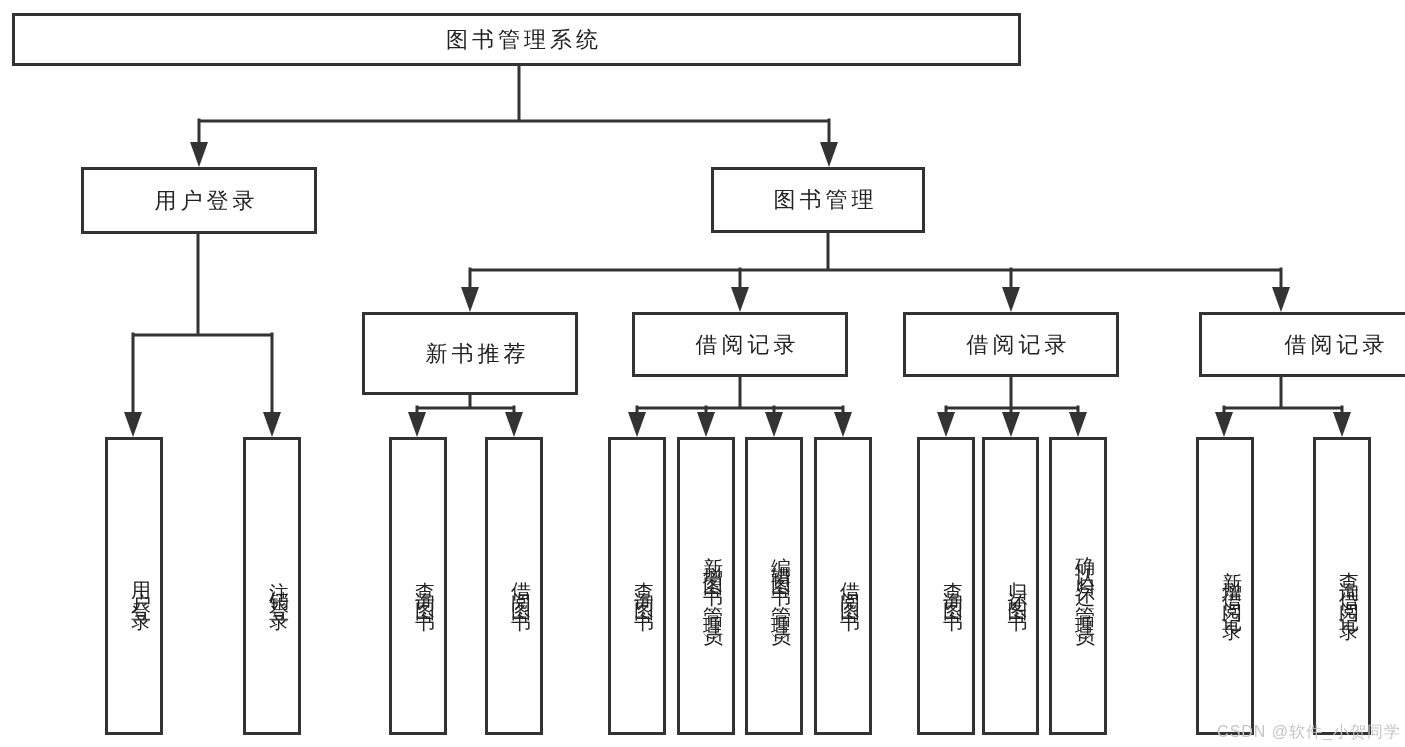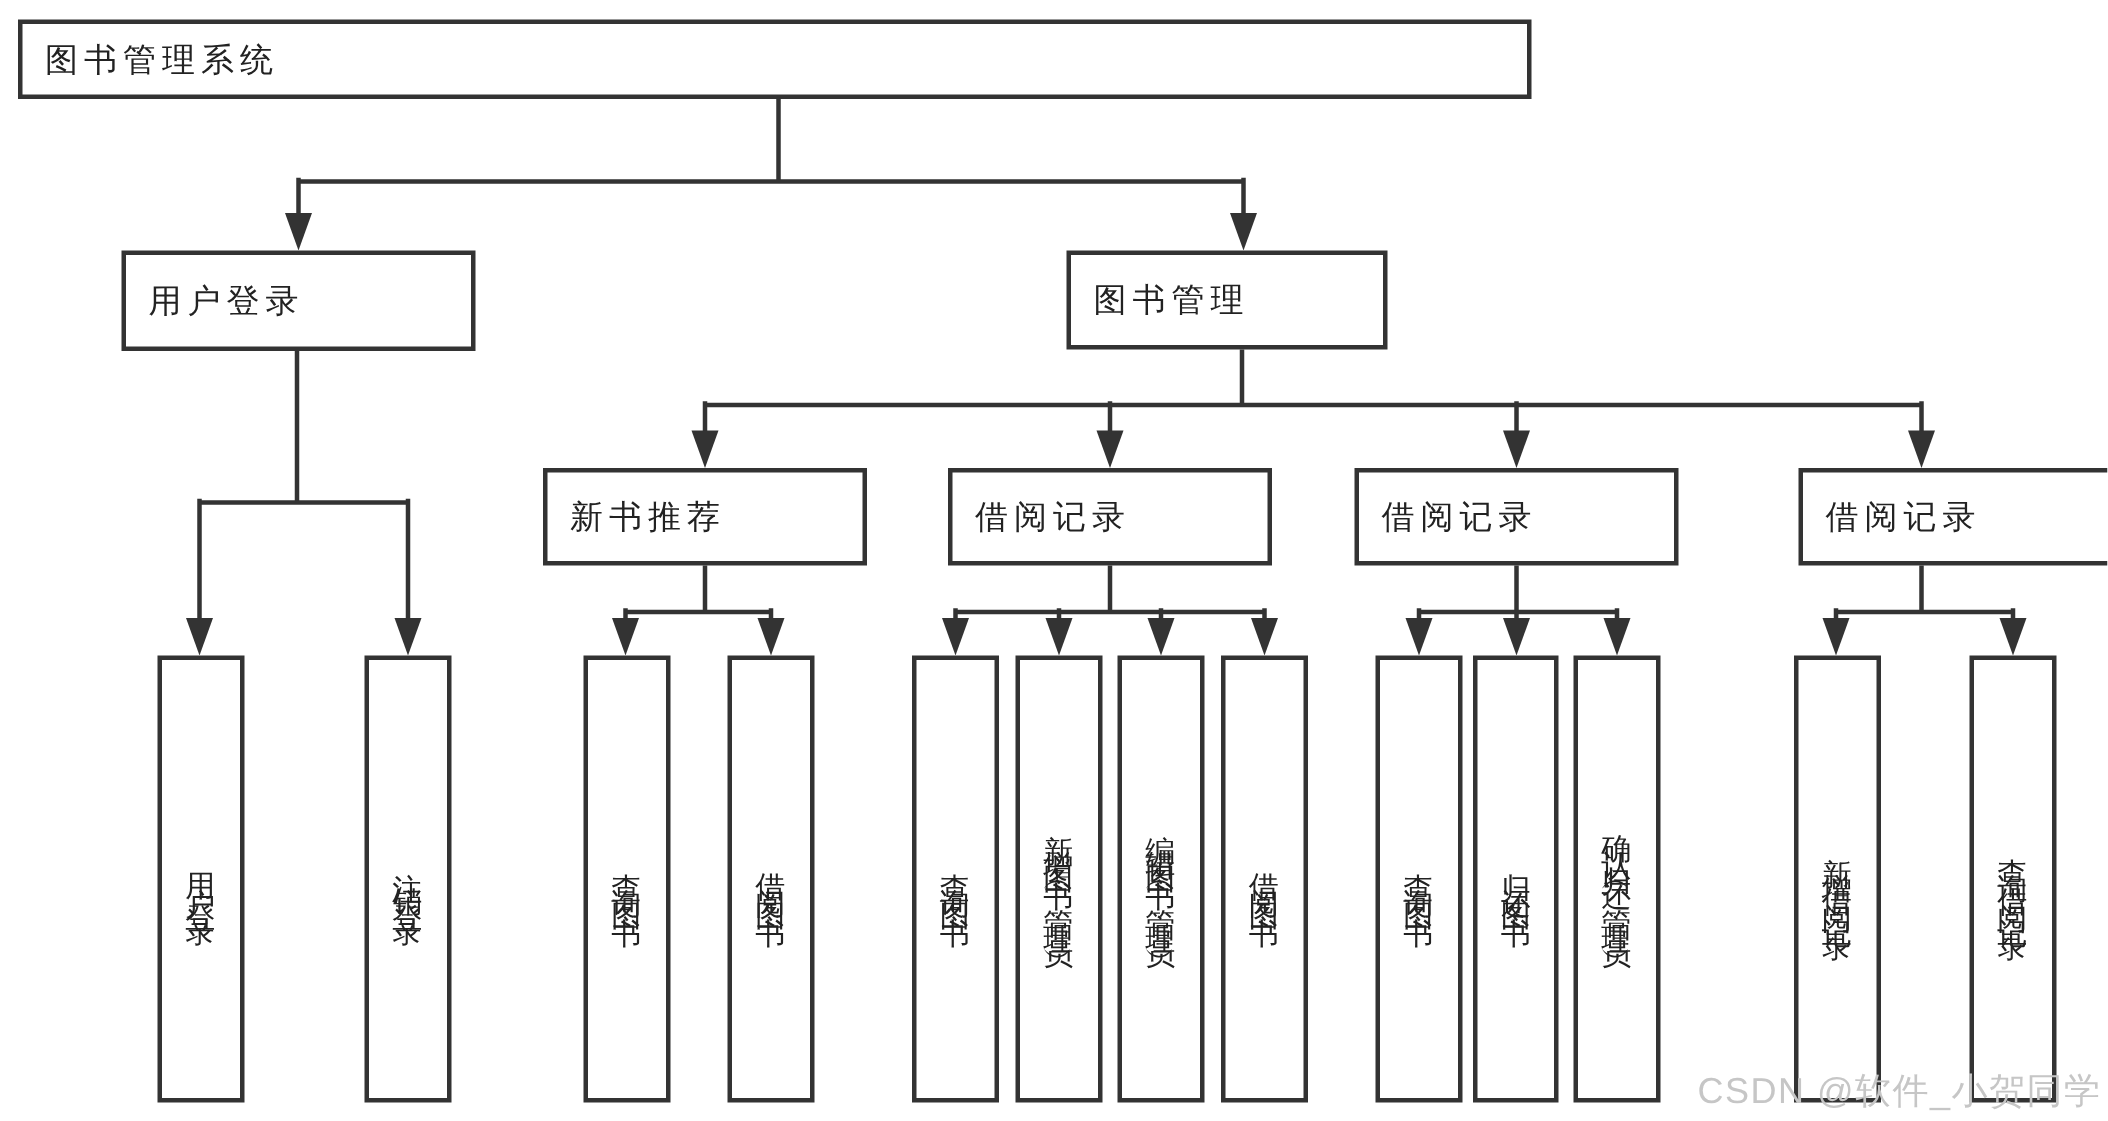--- a/index.html
+++ b/index.html
@@ -20,21 +20,21 @@
     position:absolute;left:0;top:0;width:1405px;height:747px;
     color:var(--line);
   }
   #wires path{stroke:currentColor;stroke-width:3;fill:none;stroke-linecap:square;}
   #wires polygon{fill:currentColor;stroke:none;}
   .box{
     position:absolute;
     box-sizing:border-box;
     background:var(--bg);
     border:3px solid var(--line);
-    display:flex;align-items:center;
+    display:flex;align-items:center;justify-content:center;
     color:var(--text);
     padding-left:15px;
   }
   .box.h span{
     font-size:22px;
     letter-spacing:4px;
     white-space:nowrap;
     color:var(--text);
   }
   .box.v span{
@@ -42,21 +42,21 @@
     text-orientation:mixed;
     font-size:20px;
     line-height:1;
     letter-spacing:10px;
     white-space:nowrap;
     color:var(--text);
   }
   #watermark{
     position:absolute;
     right:4px;bottom:4px;
-    font-size:24px;
+    font-size:16px;
     color:var(--watermark);
     white-space:nowrap;
     z-index:5;
     letter-spacing:1px;
   }
 </style>
 </head>
 <body>
 
 <div id="stage">
@@ -101,21 +101,21 @@
     <span>图书管理系统</span>
   </div>
 
   <div class="box h" style="left:81px;top:167px;width:236px;height:67px">
     <span>用户登录</span>
   </div>
   <div class="box h" style="left:711px;top:167px;width:214px;height:66px">
     <span>图书管理</span>
   </div>
 
-  <div class="box h" style="left:362px;top:312px;width:216px;height:65px">
+  <div class="box h" style="left:362px;top:312px;width:216px;height:83px">
     <span>新书推荐</span>
   </div>
   <div class="box h" style="left:632px;top:312px;width:216px;height:65px">
     <span>借阅记录</span>
   </div>
   <div class="box h" style="left:903px;top:312px;width:216px;height:65px">
     <span>借阅记录</span>
   </div>
   <div class="box h" style="left:1199px;top:312px;width:260px;height:65px">
     <span>借阅记录</span>

